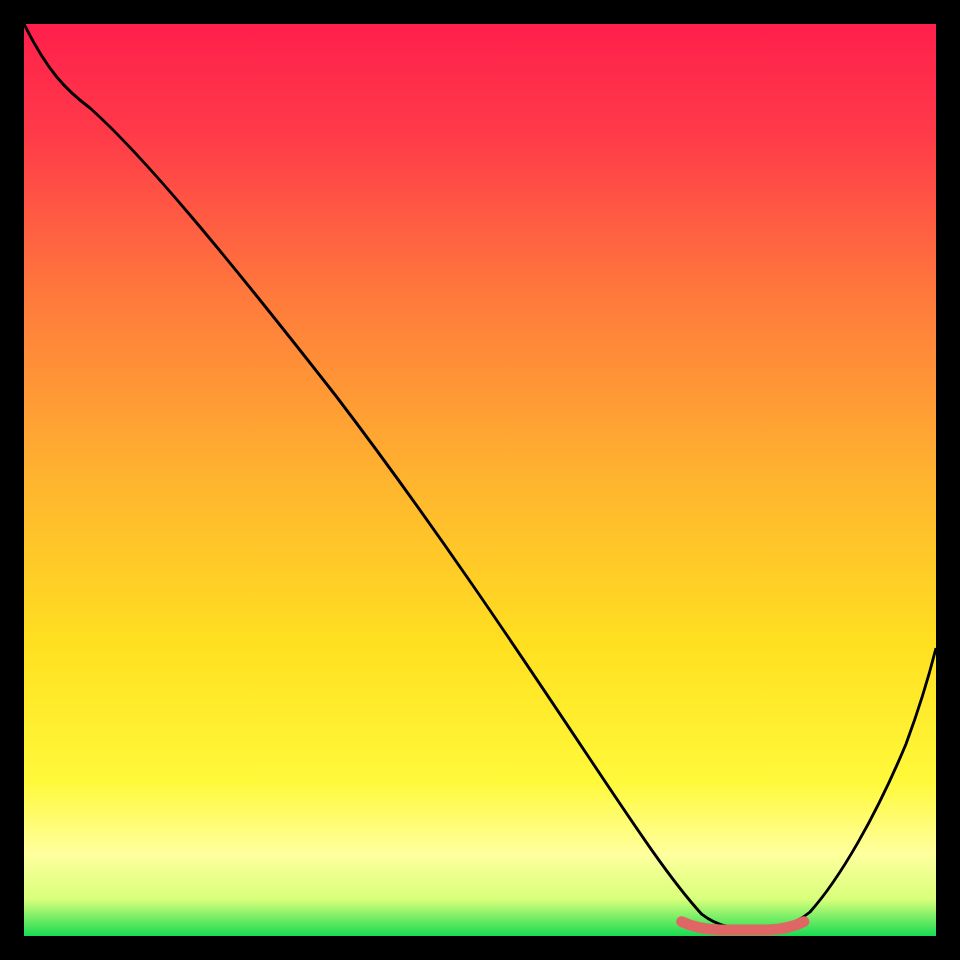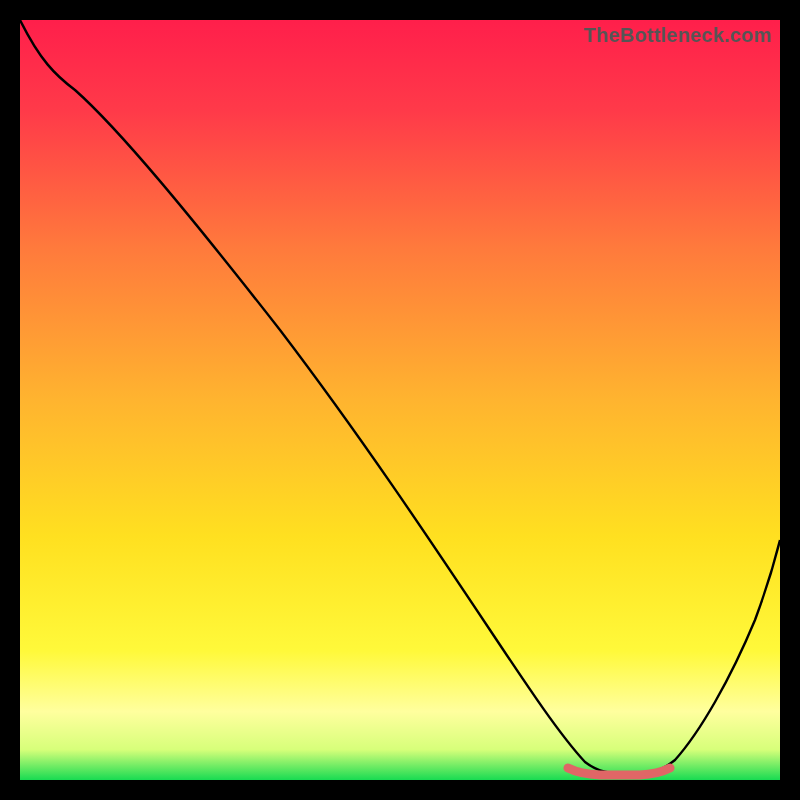--- a/index.html
+++ b/index.html
@@ -32,21 +32,20 @@
   }
   svg {
     display: block;
   }
 </style>
 </head>
 <body>
 
 <div class="frame">
 
-  <div class="watermark">TheBottleneck.com</div>
 
   <svg width="760" height="760" viewBox="0 0 760 760">
     <defs>
       <linearGradient id="bg-grad" x1="0" y1="0" x2="0" y2="1">
         <stop offset="0%" stop-color="#ff1f4b"></stop>
         <stop offset="12%" stop-color="#ff3a49"></stop>
         <stop offset="30%" stop-color="#ff7a3c"></stop>
         <stop offset="50%" stop-color="#ffb42f"></stop>
         <stop offset="68%" stop-color="#ffe020"></stop>
         <stop offset="83%" stop-color="#fff93a"></stop>

